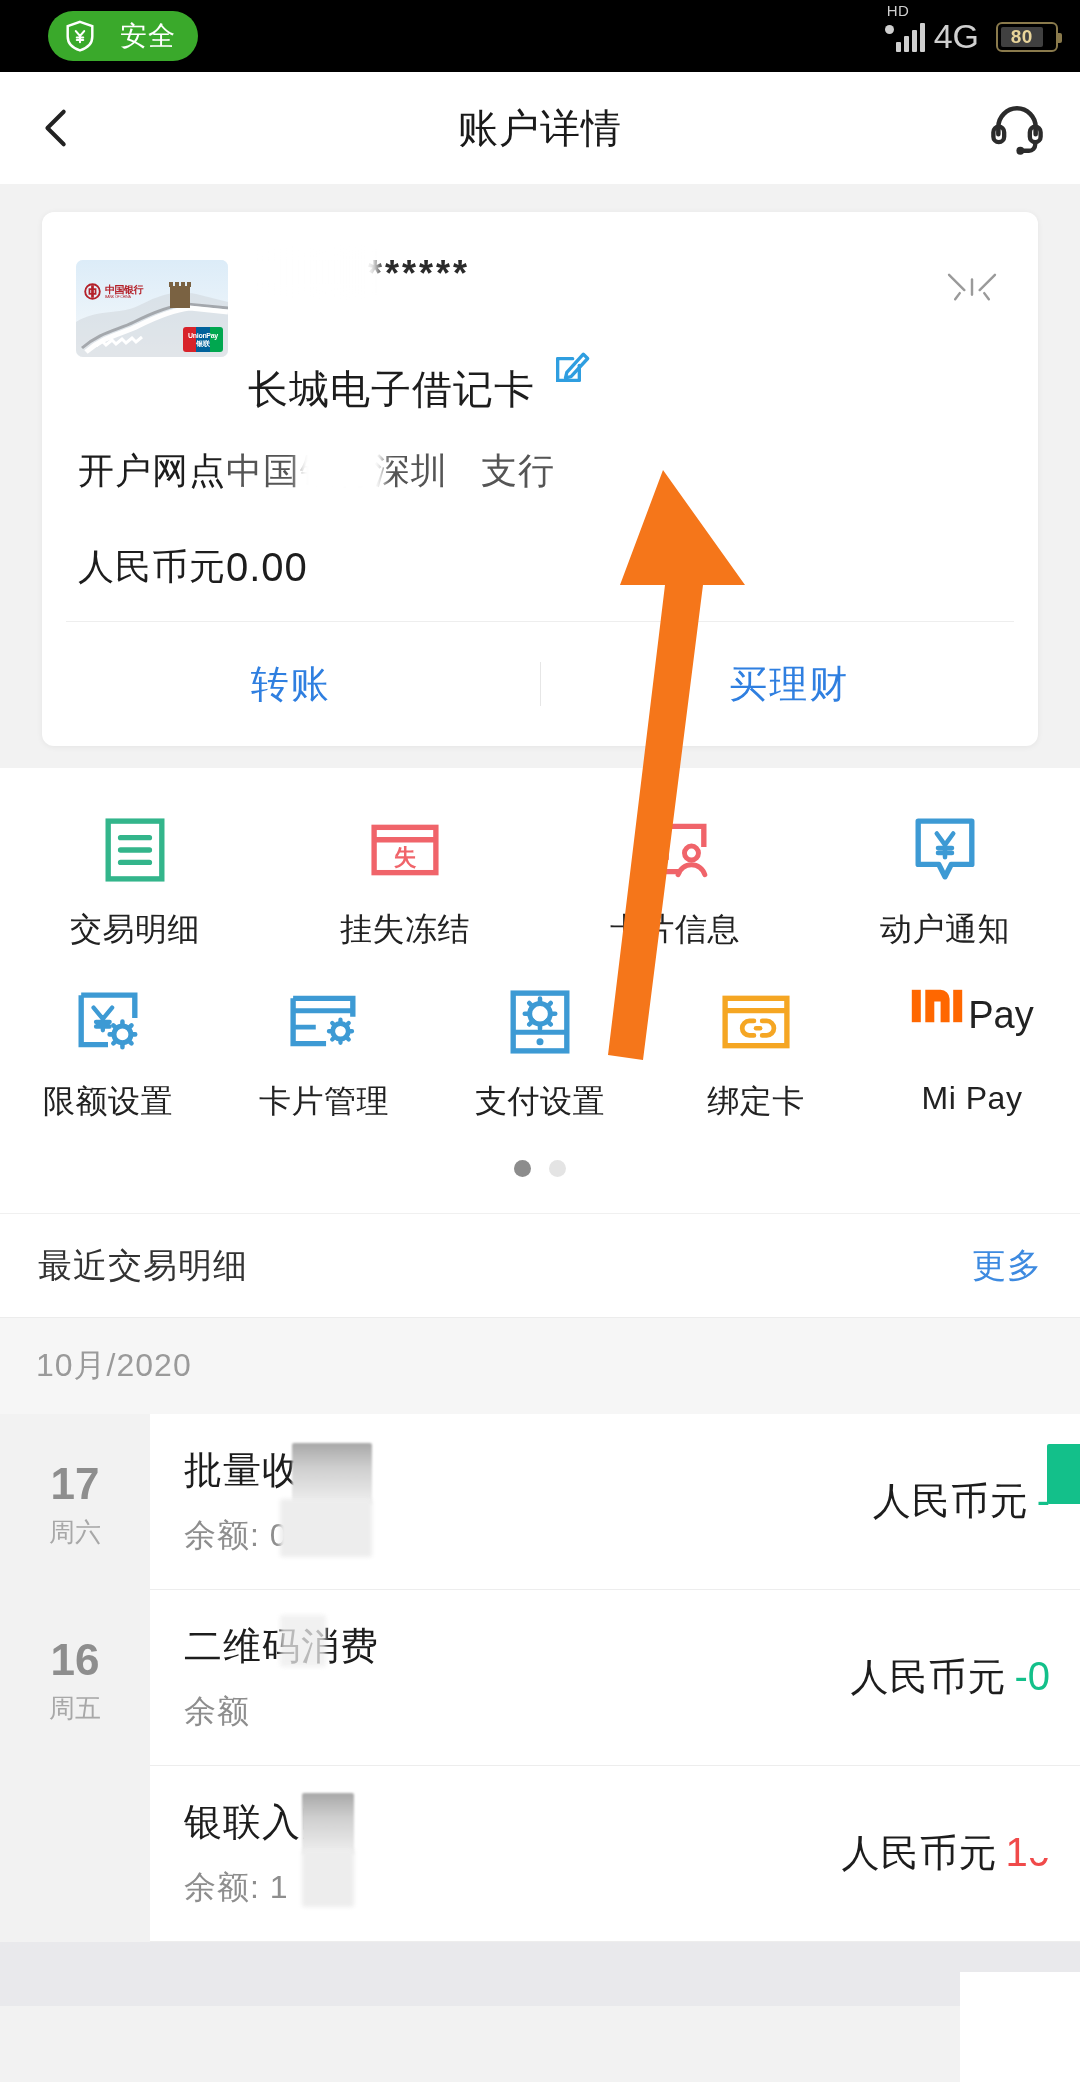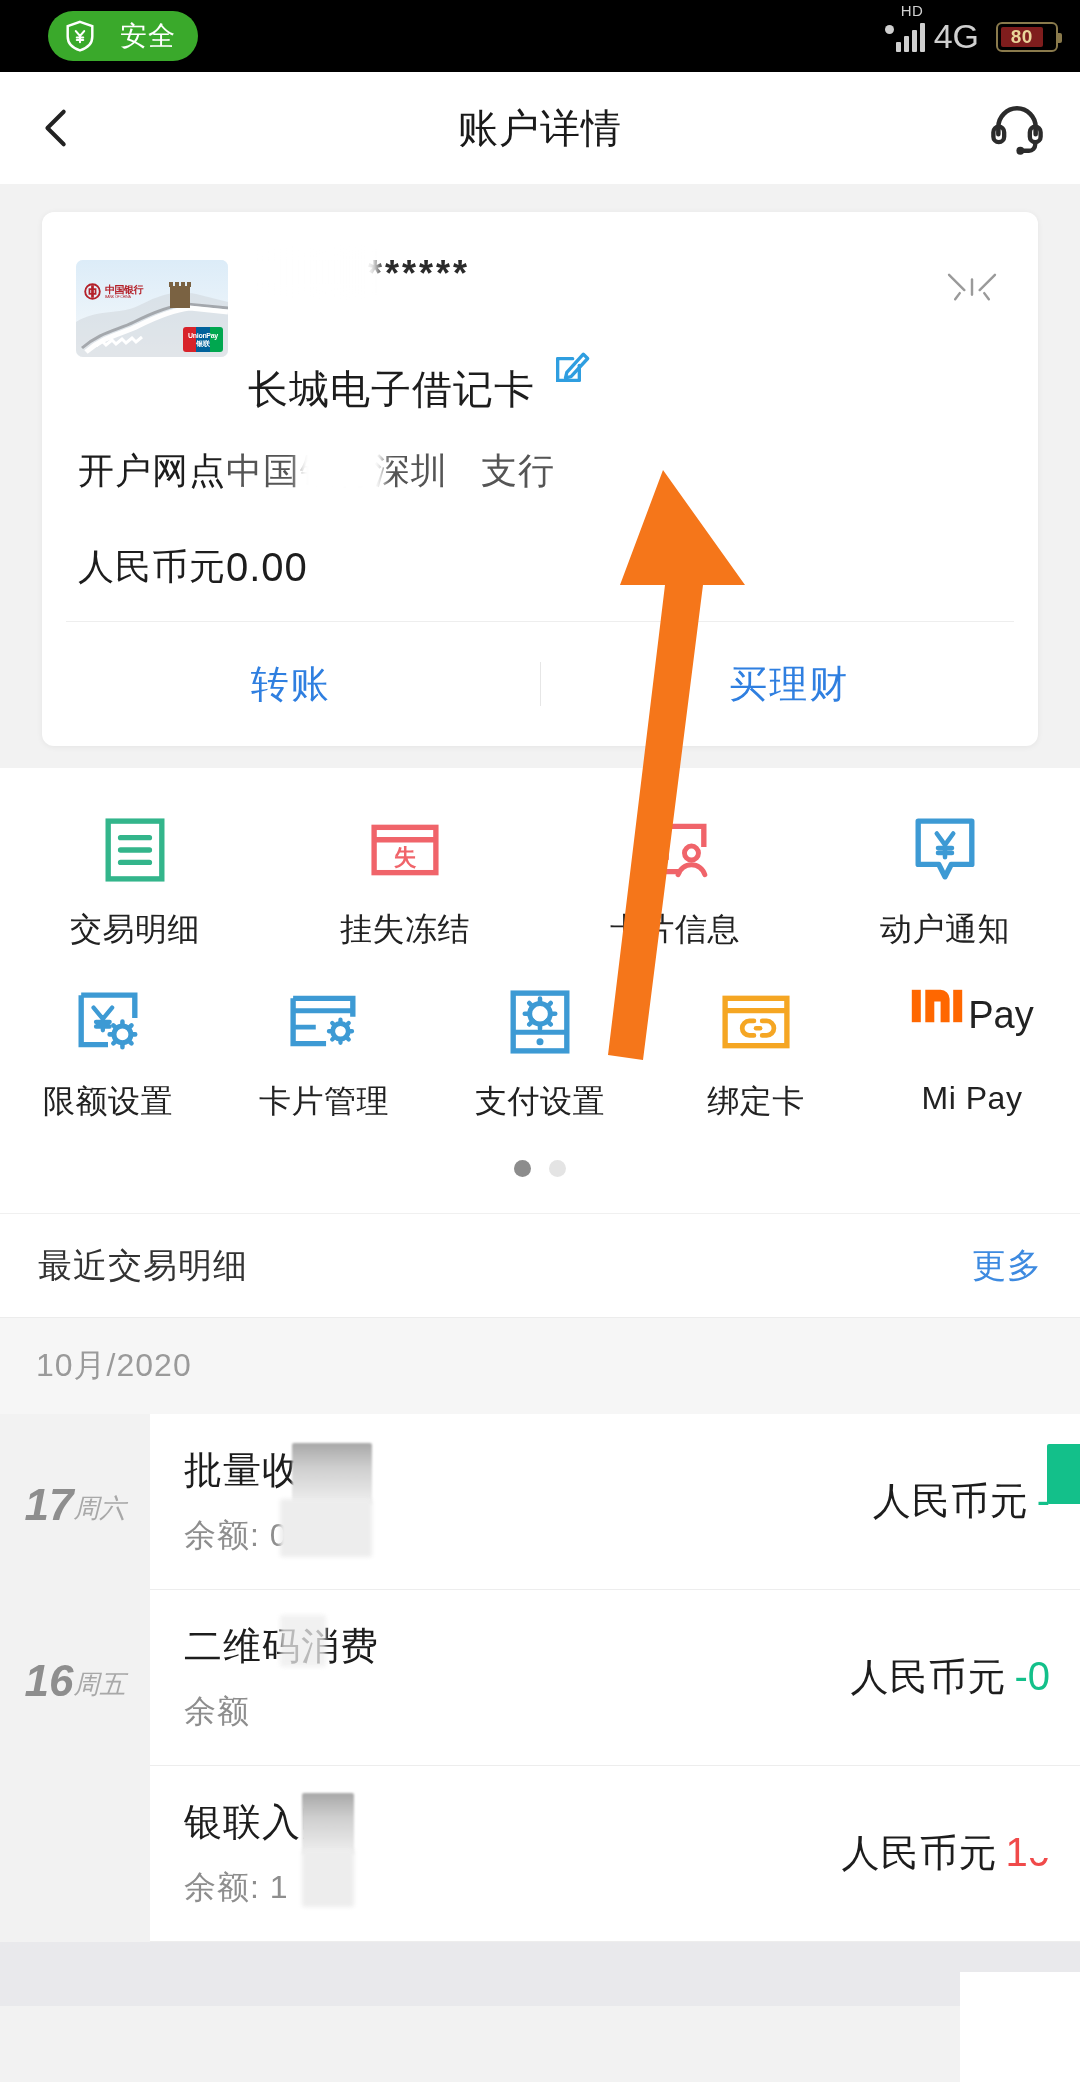--- a/index.html
+++ b/index.html
@@ -21,37 +21,37 @@
     display: flex; align-items: center; gap: 25px;
     background: #3aa92b; border-radius: 30px;
     padding: 7px 22px 7px 17px;
   }
   .safe-badge .shield { width: 30px; height: 32px; display: block; }
   .safe-badge .safe-text { font-size: 27px; color: #fff; letter-spacing: 1px; font-weight: 500; }
 
   .status-right { display: flex; align-items: flex-end; gap: 9px; }
   .hd-sig { display: flex; align-items: flex-end; position: relative; }
   .hd-label {
-    position: absolute; top: -20px; left: 16px;
+    position: absolute; top: -20px; left: 2px;
     font-size: 15px; color: #cfcfcf; letter-spacing: 0.5px;
   }
   .sig-bars { display: flex; align-items: flex-end; gap: 3px; height: 30px; }
   .sig-bars i { width: 5px; background: #cfcfcf; display: block; border-radius: 1px; }
   .sig-dot { width: 9px; height: 9px; border-radius: 50%; background: #cfcfcf; margin-bottom: 18px; margin-right: 2px;}
   .net-label { font-size: 34px; color: #cfcfcf; font-weight: 300; line-height: 32px; }
   .batt {
     width: 62px; height: 30px; border: 2px solid #8a7a4c; border-radius: 6px;
     display: flex; align-items: center; padding: 3px; position: relative; margin-left: 8px;
   }
   .batt:after {
     content: ""; position: absolute; right: -6px; top: 9px;
     width: 4px; height: 10px; background: #8a7a4c; border-radius: 0 2px 2px 0;
   }
   .batt-fill {
-    height: 100%; width: 80%; background: #7f1d1d; border-radius: 2px;
+    height: 100%; width: 80%; background: #404040; border-radius: 2px;
     display: flex; align-items: center; justify-content: center;
   }
   .batt-num { font-size: 19px; color: #e9d59a; font-weight: 700; letter-spacing: 0.5px; }
 
   
   .navbar {
     height: 112px; background: #fff; display: flex; align-items: center;
     position: relative; padding: 0 34px;
   }
   .back-chev { width: 46px; height: 46px; display: block; cursor: pointer; }
@@ -164,22 +164,22 @@
   }
   .tx-head-title { font-size: 34px; color: #333; letter-spacing: 1px; }
   .tx-more { font-size: 34px; color: #3d8ae0; letter-spacing: 1px; cursor: pointer; }
   .tx-month {
     background: #f6f6f6; color: #9a9a9a; font-size: 32px;
     padding: 26px 36px; letter-spacing: 1px; border-top: 1px solid #ececec;
   }
   .tx-list { background: #f2f2f2; }
   .tx-row { display: flex; background: #f2f2f2; }
   .tx-date {
-    width: 150px; flex: 0 0 150px; display: flex; flex-direction: row;
-    align-items: center; justify-content: center; padding-top: 6px; font-style: italic;
+    width: 150px; flex: 0 0 150px; display: flex; flex-direction: column;
+    align-items: center; justify-content: center; padding-top: 6px;
   }
   .tx-day { font-size: 44px; color: #8e8e8e; font-weight: 600; line-height: 1.1; }
   .tx-week { font-size: 26px; color: #a8a8a8; margin-top: 6px; }
   .tx-body {
     flex: 1; background: #fff; border-bottom: 1px solid #ededed;
     display: flex; align-items: center; justify-content: space-between;
     padding: 28px 30px 28px 34px; min-height: 176px;
   }
   .tx-left { position: relative; min-width: 0; }
   .tx-title { font-size: 38px; color: #1d1d1d; letter-spacing: 1px; }

